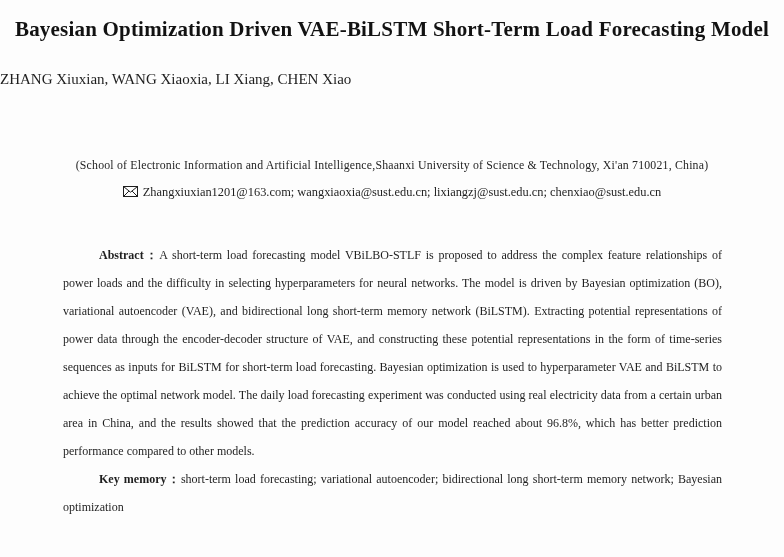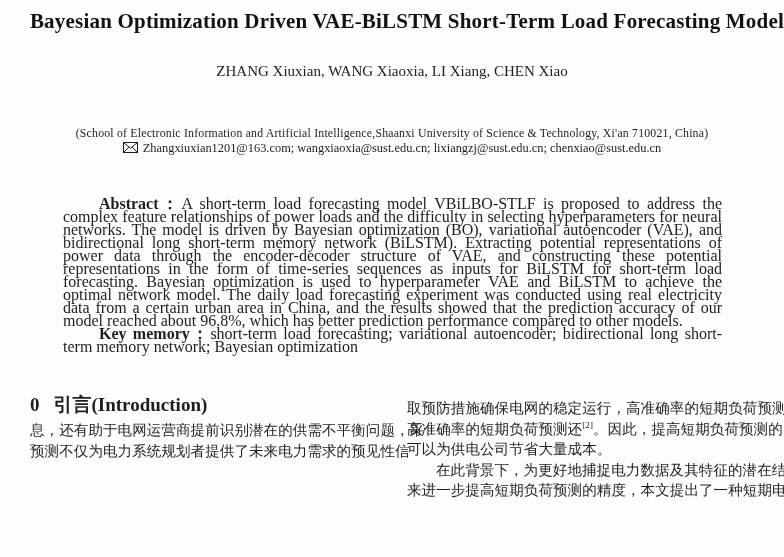--- a/index.html
+++ b/index.html
@@ -7,49 +7,48 @@
   body {
     background: #fdfdfd;
     color: #1e1e1e;
     font-family: "Liberation Serif", "DejaVu Serif", serif;
     overflow: hidden;
     -webkit-font-smoothing: antialiased;
   }
   .page { width: 784px; height: 557px; position: relative; }
 
   .paper-title {
-    margin-top: 9px;
-    text-align: right;
+    margin-top: 17px;
+    text-align: center;
     font-size: 21px;
     font-weight: bold;
     color: #121212;
     letter-spacing: 0.2px;
   }
   .authors-line {
     margin-top: 29px;
-    text-align: center;
     font-size: 15px;
   }
   .affiliation-line {
-    margin-top: 46px;
+    margin-top: 70px;
     text-align: center;
     font-size: 11.8px;
     letter-spacing: 0.2px;
   }
   .email-line {
-    margin-top: 0;
+    margin-top: 12px;
     text-align: center;
     font-size: 12.4px;
   }
   .envelope { display: inline-block; vertical-align: -1px; margin-right: 5px; }
 
   .abstract-block {
     margin: 40px 62px 0 63px;
-    font-size: 16px;
-    line-height: 13px;
+    font-size: 12px;
+    line-height: 28px;
     text-align: justify;
   }
   .abstract-block p { text-indent: 36px; }
 
   .intro-section {
     margin: 23px 30px 0 30px;
     display: flex;
     gap: 27px;
   }
   .intro-col { width: 350px; flex: 0 0 350px; margin-top: 17px; }

